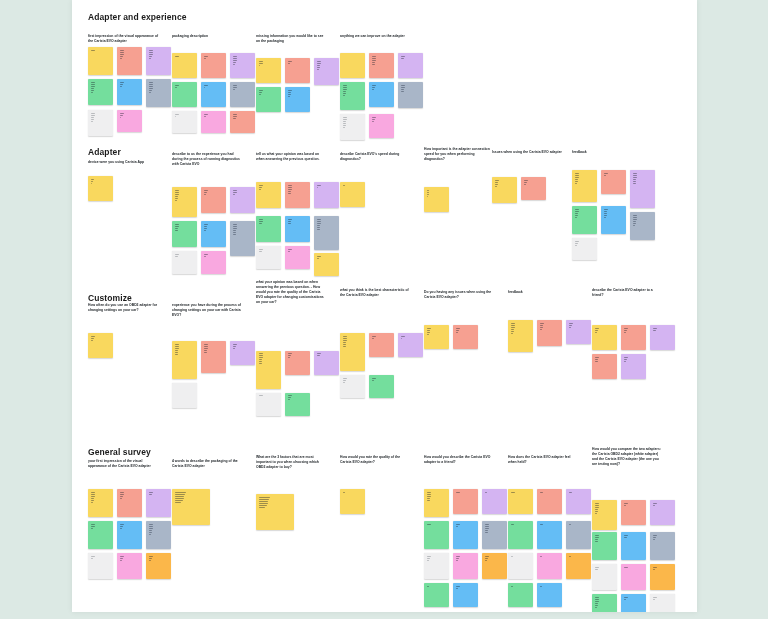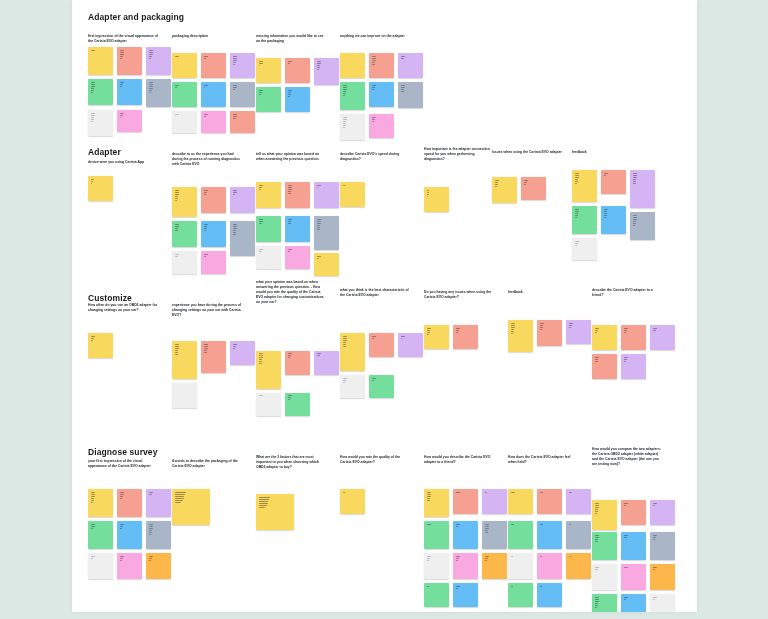--- a/index.html
+++ b/index.html
@@ -46,21 +46,21 @@
   .note.c-blue{background:#64bdf5;}
   .note.c-slate{background:#a9b6c8;}
   .note.c-grey{background:#efeff0;}
   .note.c-pink{background:#f9a8e0;}
   .note.c-orange{background:#fbb74a;}
 </style>
 </head>
 <body style="background: rgb(220, 233, 228);">
 
 <div id="board" style="background: rgb(255, 255, 255);">
-    <div class="sec-title" style="position: absolute; left: 16px; top: 12px;">Adapter and packaging</div>
+    <div class="sec-title" style="position: absolute; left: 16px; top: 12px;">Adapter and experience</div>
     <div class="col" style="left: 16px; top: 34px;">
       <div class="col-head">first impression of the visual appearance of the Carista EVO adapter</div>
       <div class="notes" style="height: 89px;">
         <div class="note c-yellow" style="left: 0px; top: 0px; width: 25px; height: 28px; background: rgb(249, 216, 94);">
           <div class="ln" style="width: 24%;"></div>
         </div>
         <div class="note c-salmon" style="left: 29px; top: 0px; width: 25px; height: 28px; background: rgb(246, 160, 145);">
           <div class="ln" style="width: 22%;"></div>
           <div class="ln" style="width: 21%;"></div>
           <div class="ln" style="width: 20%;"></div>
@@ -594,21 +594,21 @@
           <div class="ln" style="width: 19%;"></div>
           <div class="ln" style="width: 17%;"></div>
         </div>
         <div class="note c-purple" style="left: 29px; top: 53px; width: 25px; height: 25px; background: rgb(212, 180, 242);">
           <div class="ln" style="width: 21%;"></div>
           <div class="ln" style="width: 19%;"></div>
           <div class="ln" style="width: 11%;"></div>
         </div>
       </div>
     </div>
-    <div class="sec-title" style="position: absolute; left: 16px; top: 447px;">Diagnose survey</div>
+    <div class="sec-title" style="position: absolute; left: 16px; top: 447px;">General survey</div>
     <div class="col" style="left: 16px; top: 459px;">
       <div class="col-head">your first impression of the visual appearance of the Carista EVO adapter</div>
       <div class="notes" style="height: 107px;">
         <div class="note c-yellow" style="left: 0px; top: 17px; width: 25px; height: 28px; background: rgb(249, 216, 94);">
           <div class="ln" style="width: 22%;"></div>
           <div class="ln" style="width: 21%;"></div>
           <div class="ln" style="width: 20%;"></div>
           <div class="ln" style="width: 19%;"></div>
           <div class="ln" style="width: 17%;"></div>
           <div class="ln" style="width: 12%;"></div>

